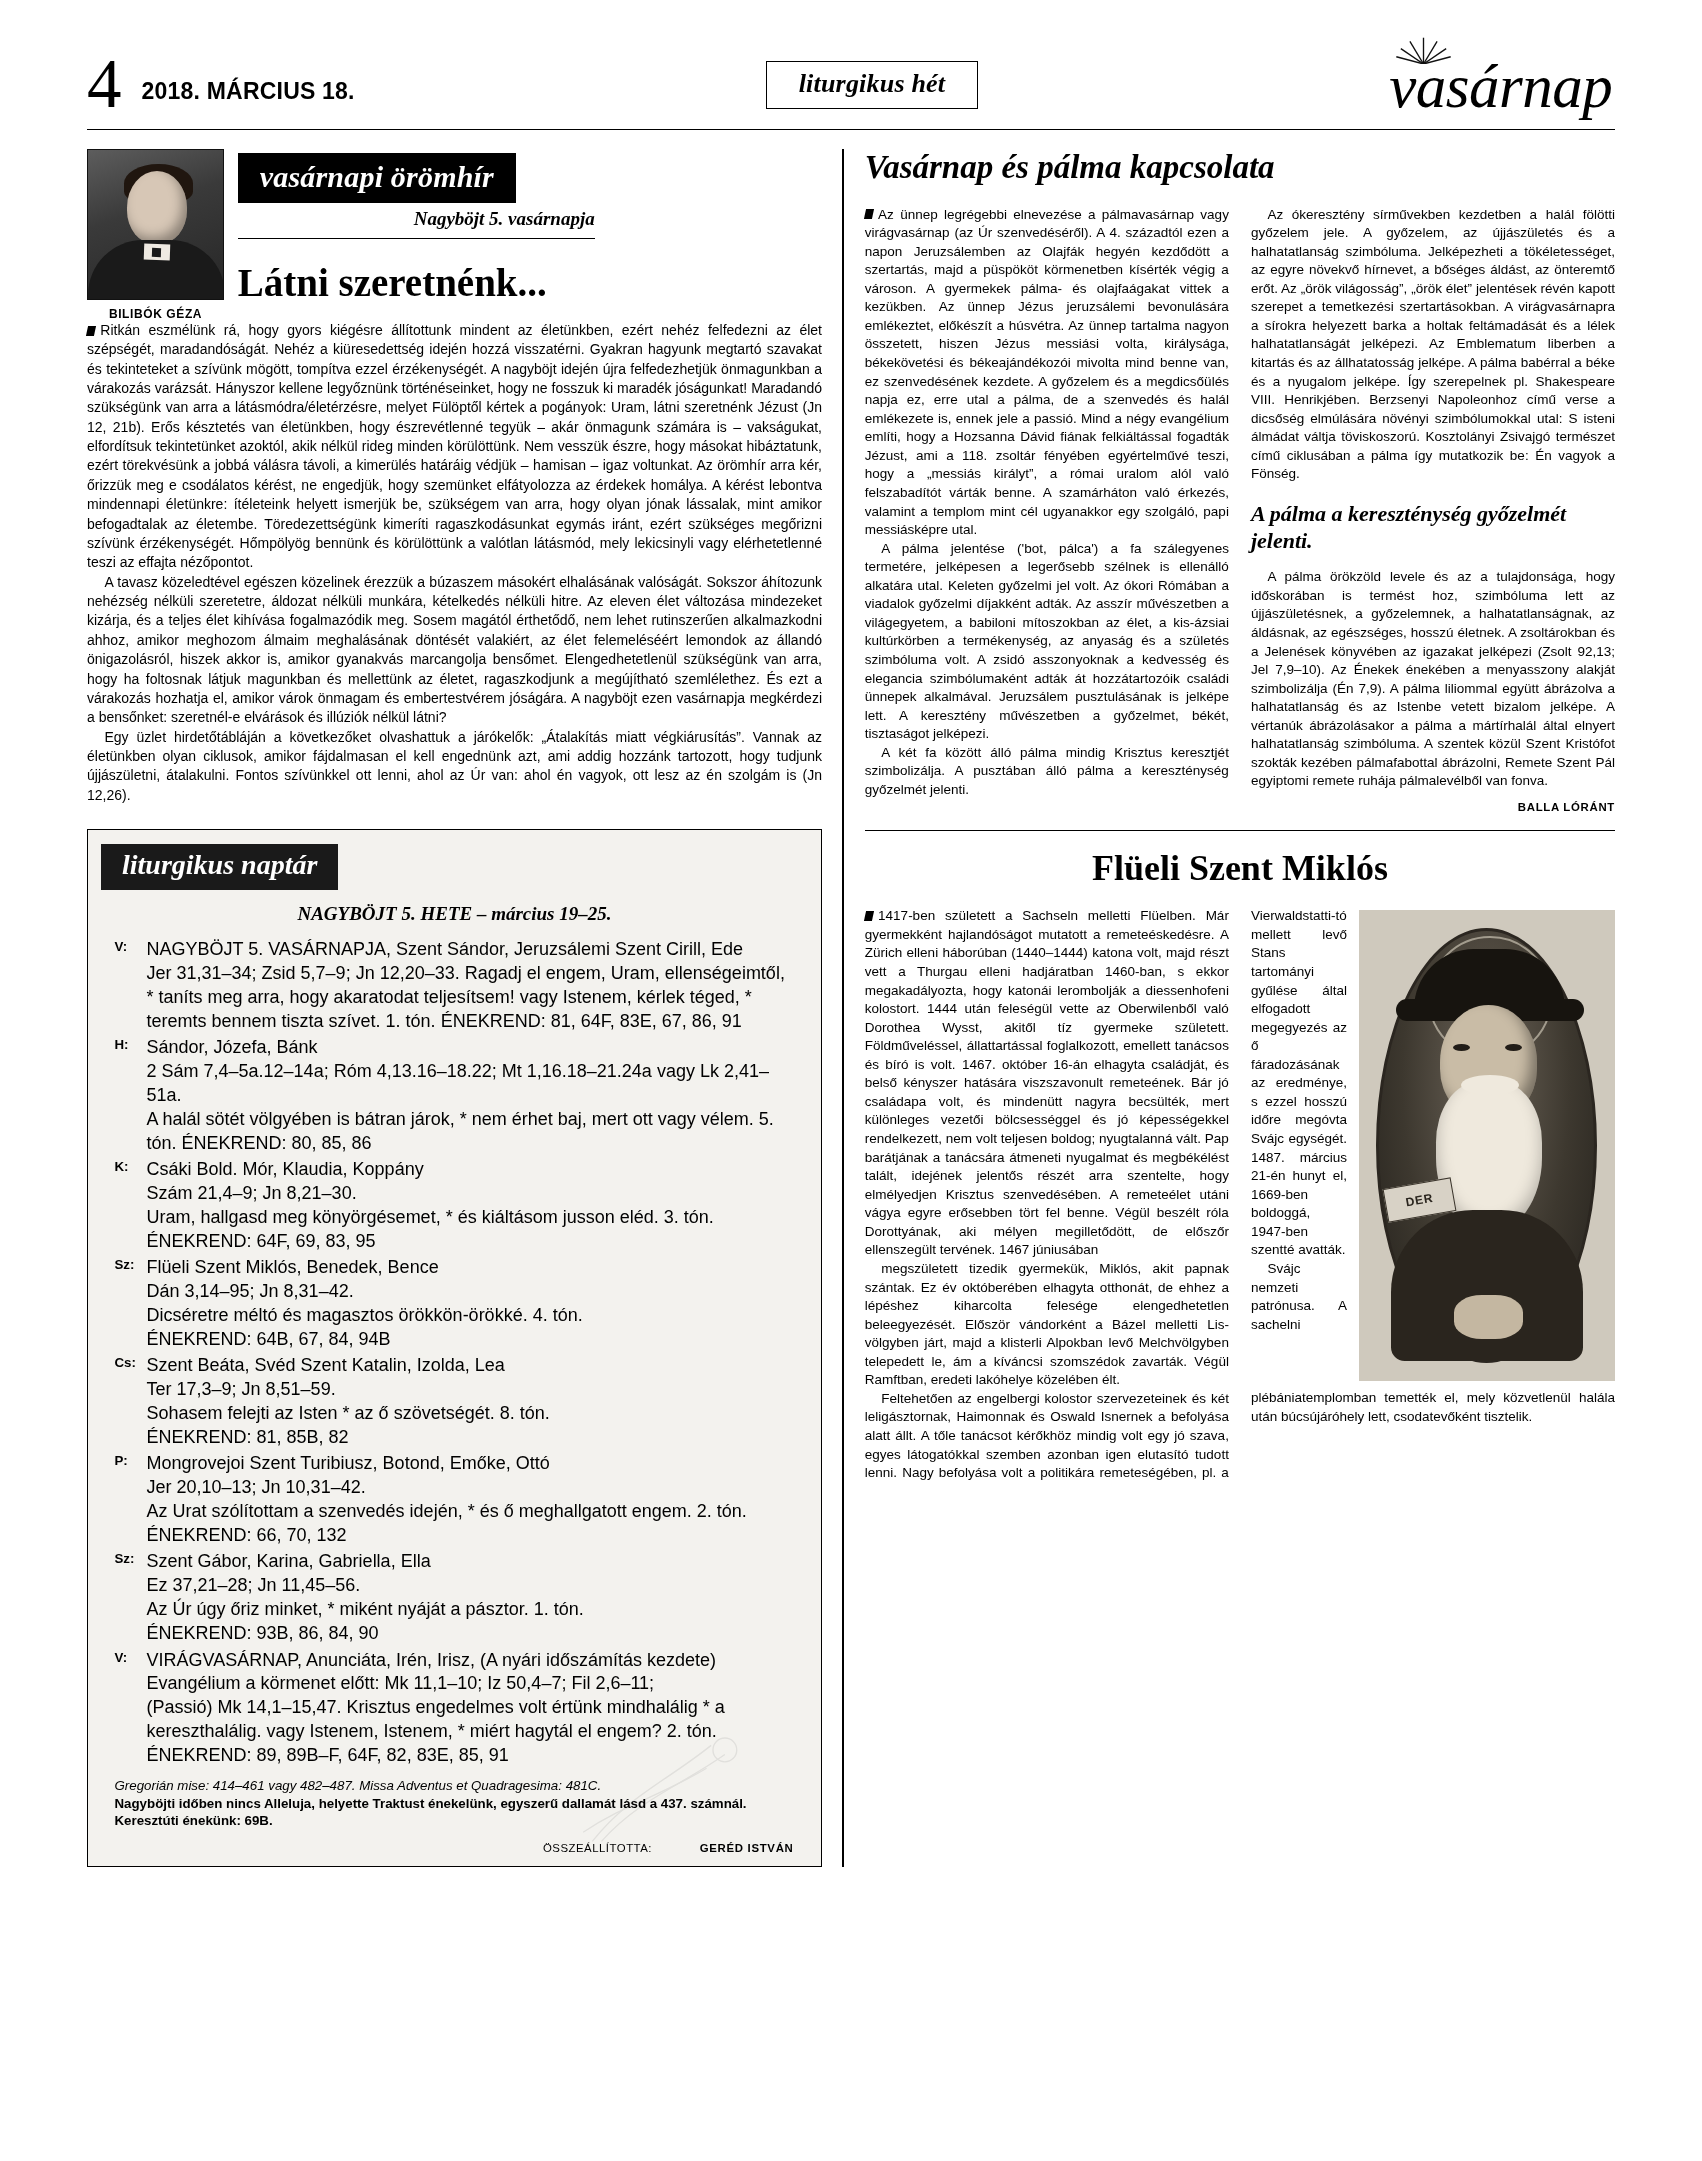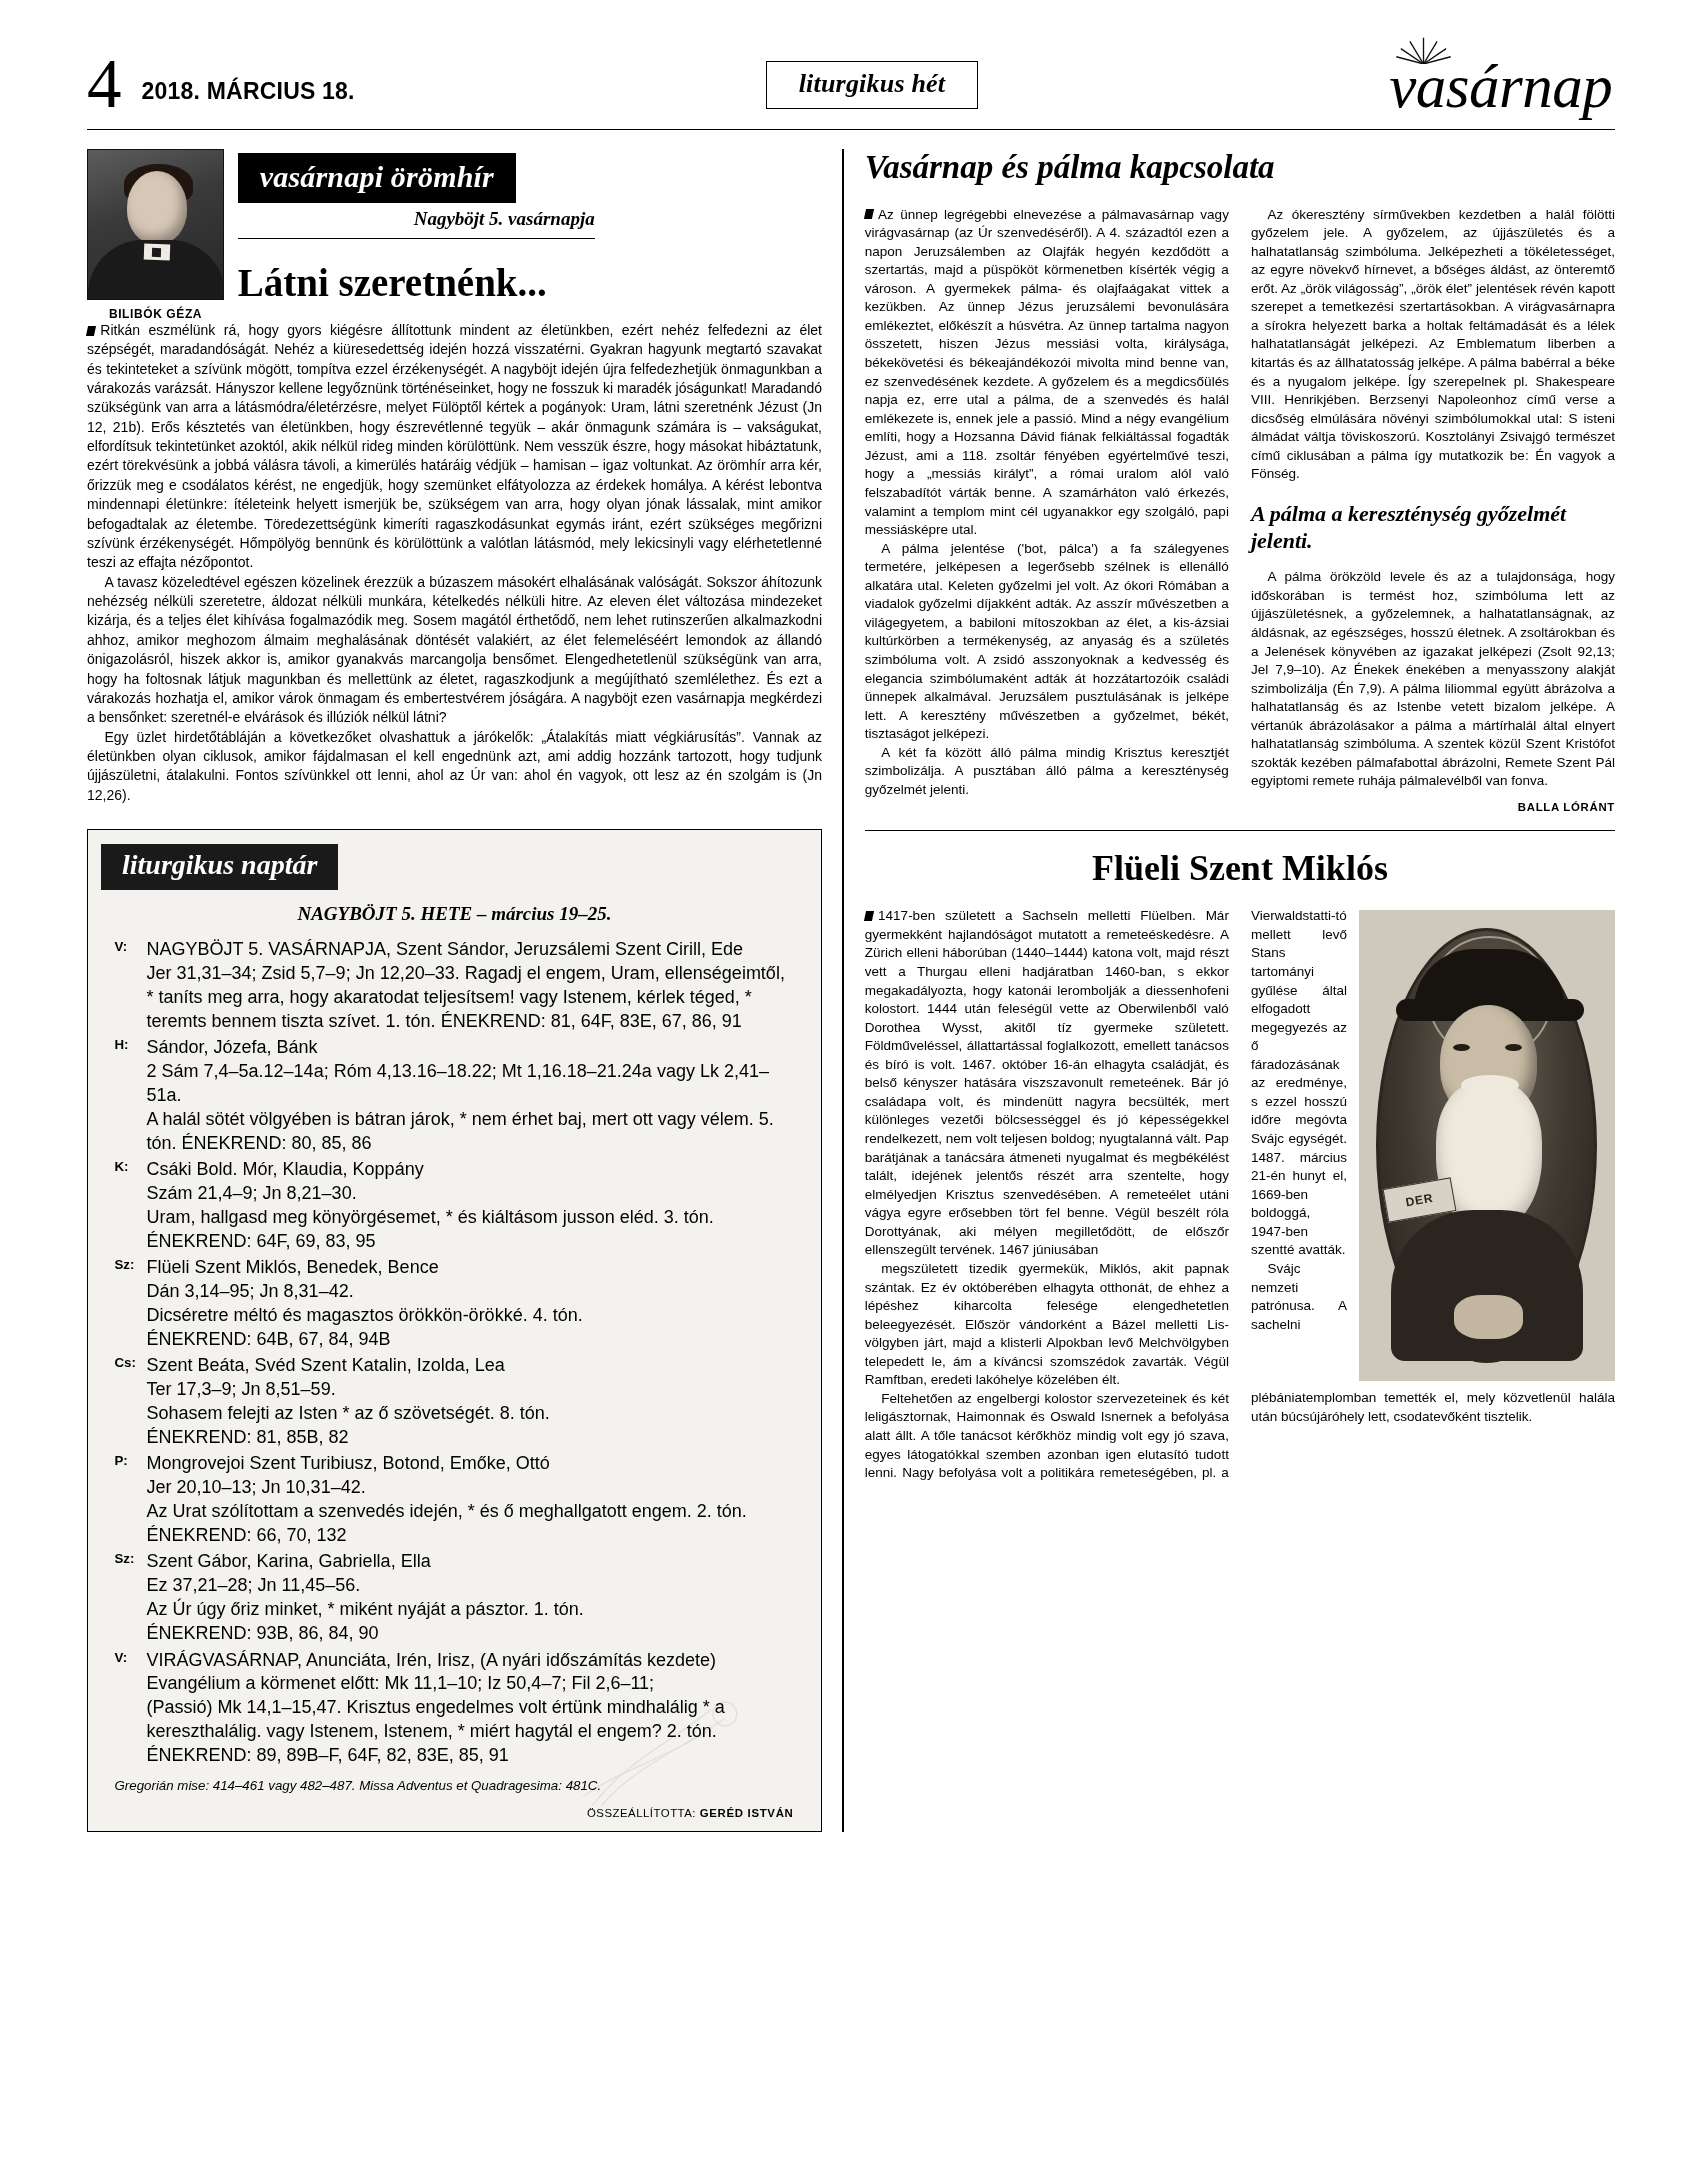--- a/index.html
+++ b/index.html
@@ -235,21 +235,21 @@
     font-size: 13.3px;
     line-height: 1.33;
   }
   .naptar-foot .bold { font-weight: 700; }
   .naptar-credit {
     text-align: right;
     padding: 12px 27.5px 0 0;
     font-size: 11.4px;
     letter-spacing: 0.5px;
   }
-  .naptar-credit b { font-weight: 700; letter-spacing: 0.7px;}
+  .naptar-credit b { font-weight: 700; letter-spacing: 0.7px; margin-left: 44px;}
   .watermark {
     position: absolute;
     right: 55px; bottom: 18.3px;
     opacity: .07;
     pointer-events: none;
   }
 
   
   .r-title {
     font-family: "Liberation Serif", serif;
@@ -495,20 +495,21 @@
           <div class="nrow">
             <div class="nday">V:</div>
             <div class="ntext" style="white-space:pre-line">VIRÁGVASÁRNAP, Anunciáta, Irén, Irisz, (A nyári időszámítás kezdete)
 Evangélium a körmenet előtt: Mk 11,1–10; Iz 50,4–7; Fil 2,6–11;
 (Passió) Mk 14,1–15,47. Krisztus engedelmes volt értünk mindhalálig * a kereszthalálig. vagy Istenem, Istenem, * miért hagytál el engem? 2. tón.
 ÉNEKREND: 89, 89B–F, 64F, 82, 83E, 85, 91</div>
           </div>
         </div>
         <div class="naptar-foot">
           <div style="font-style:italic">Gregorián mise: 414–461 vagy 482–487. Missa Adventus et Quadragesima: 481C.</div>
+          <div class="bold">Nagyböjti időben nincs Alleluja, helyette Traktust énekelünk, egyszerű dallamát lásd a 437. számnál. Keresztúti énekünk: 69B.</div>
         </div>
         <div class="naptar-credit">
           <span>ÖSSZEÁLLÍTOTTA:</span>
           <b>GERÉD ISTVÁN</b>
         </div>
         <div class="watermark">
           <svg width="192" height="119" viewBox="0 0 420 260">
             <g stroke="#000" stroke-width="3" fill="none">
               <path d="M40 250 C 120 150, 200 120, 300 40"></path>
               <path d="M60 250 C 140 160, 230 130, 330 60"></path>

